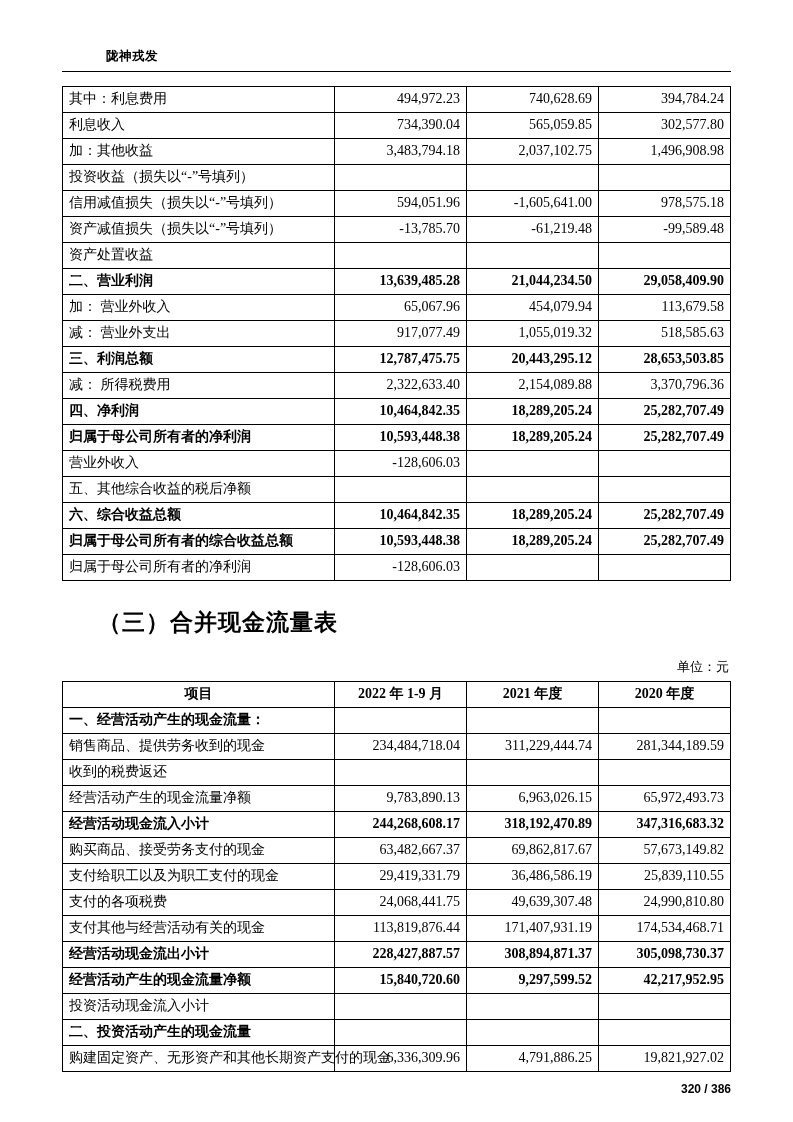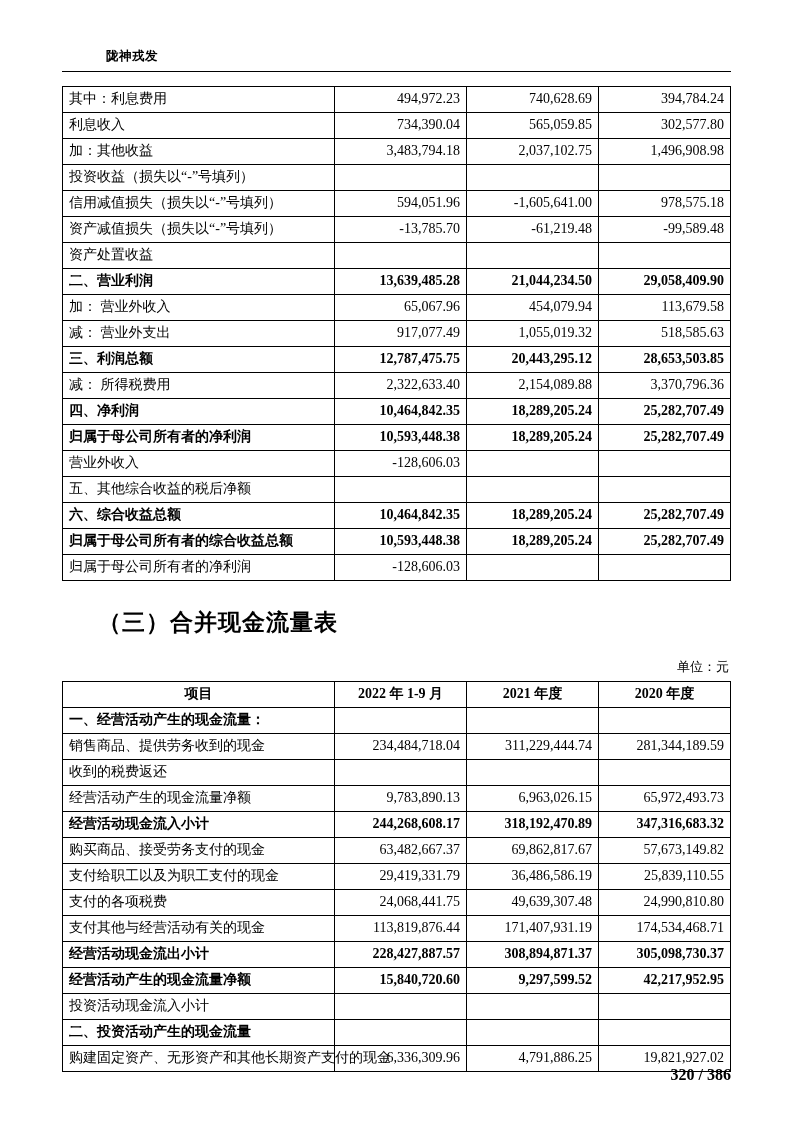--- a/index.html
+++ b/index.html
@@ -93,24 +93,24 @@
   }
   .unit-line {
     text-align: right;
     font-size: 13px;
     margin: 20px 2px 5px 0;
   }
   
   .page-footer {
     position: absolute;
     right: 62px;
-    bottom: 38px;
-    font-size: 16px;
-    font-weight: bold;
-    font-family: Liberation Serif, serif;
+    bottom: 26px;
+    font-size: 12px;
+    font-weight: bold;
+    font-family: Liberation Sans, sans-serif;
   }
 </style>
 </head>
 <body>
 
 <div class="page">
 
   <div class="page-header">
     <div class="hdr-left">陇神戎发</div>
   </div>

